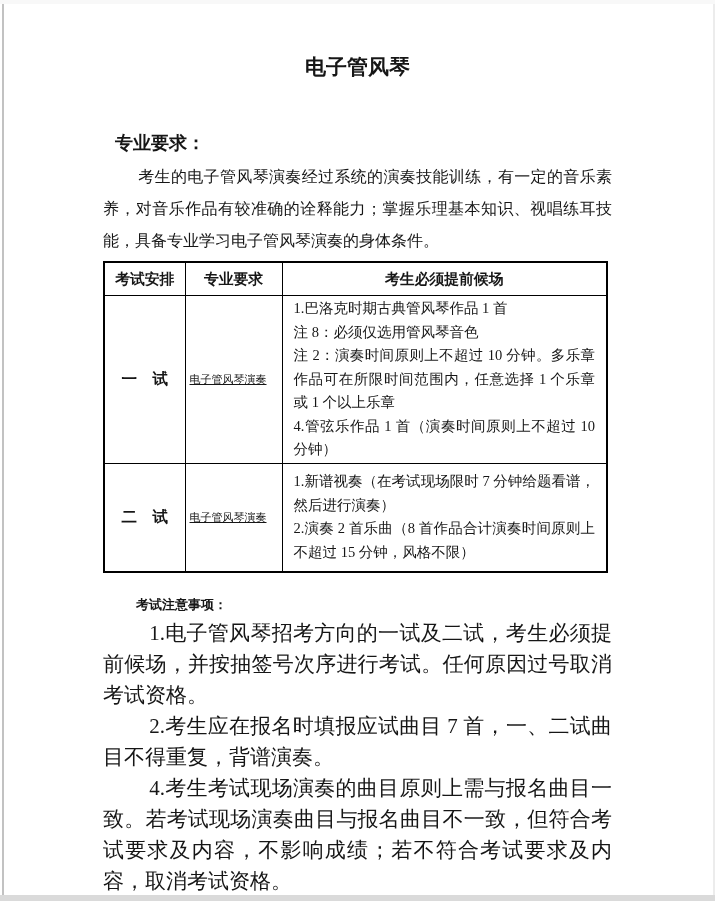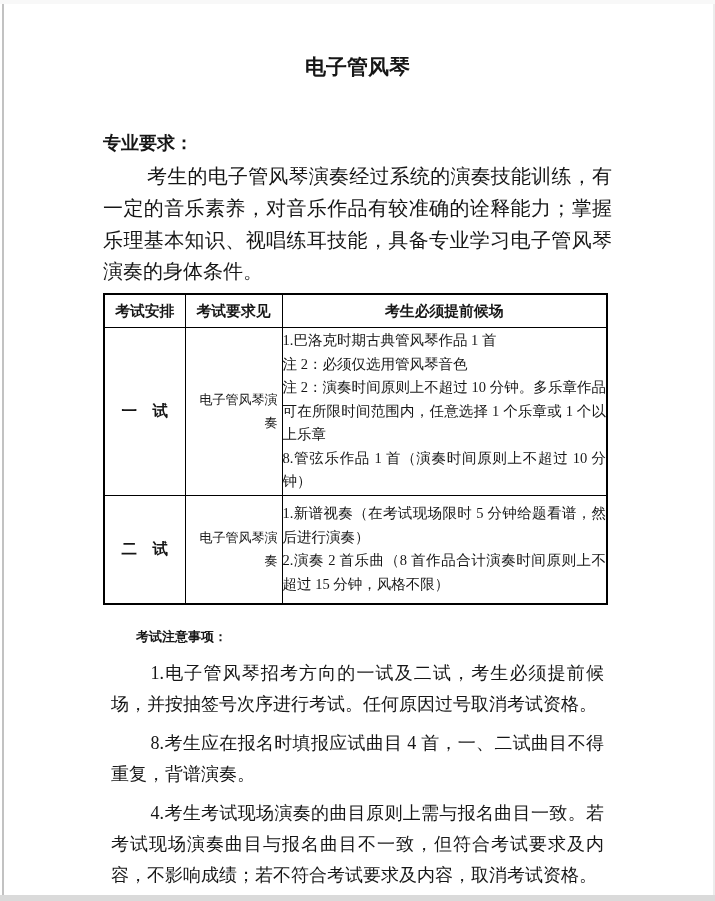--- a/index.html
+++ b/index.html
@@ -29,29 +29,29 @@
     width: 509px;
   }
   .doc-title {
     margin: 52px 0 17px 0;
     font-size: 21px;
     line-height: 30px;
     font-weight: bold;
     text-align: center;
   }
   .sec-heading {
-    margin: 48px 0 0 0;
+    margin: 48px 0 0 12px;
     font-size: 18px;
     line-height: 26px;
     font-weight: bold;
     font-family: Liberation Serif, serif;
   }
   .intro-para {
     margin: 5px 0 0 0;
-    font-size: 20px;
+    font-size: 16px;
     line-height: 31.8px;
     text-align: justify;
     text-indent: 2.2em;
   }
 
   table.exam-table {
     margin-top: 5px;
     border-collapse: collapse;
     table-layout: fixed;
     width: 505px;
@@ -69,47 +69,48 @@
     text-align: center;
   }
   col.c-schedule { width: 81px; }
   col.c-subject  { width: 97px; }
   td.schedule-cell {
     text-align: center;
     font-weight: bold;
     font-size: 15.5px;
   }
   td.subject-cell {
-    text-align: right;
-    font-size: 13px;
+    text-align: left;
+    font-size: 11px;
     line-height: 23.5px;
     padding: 0 4px;
+    text-decoration: underline;
   }
   td.content-cell {
     font-size: 14.5px;
     line-height: 23.5px;
-    padding: 1px 0;
+    padding: 1px 11px;
     vertical-align: middle;
   }
   .cell-line { text-align: justify; }
   tr.row-1 td { height: 145px; }
   tr.row-2 td { height: 99px; }
   tr.row-3 td { height: 46px; }
 
   .notes-heading {
     margin: 19px 0 0 0;
     padding-left: 33px;
     font-size: 13px;
     line-height: 26px;
     font-weight: bold;
     font-family: "Liberation Sans", "DejaVu Sans", sans-serif;
   }
   .note-para {
-    margin: 8px;
-    font-size: 18px;
+    margin: 0;
+    font-size: 21px;
     line-height: 31px;
     text-align: justify;
     text-indent: 2.2em;
   }
 </style>
 </head>
 <body>
 
 <div class="page">
   <div class="edge-top"></div>
@@ -126,45 +127,45 @@
 
     <table class="exam-table">
       <colgroup>
         <col class="c-schedule">
           <col class="c-subject">
           <col class="c-content">
       </colgroup>
       <thead>
         <tr>
           <th>考试安排</th>
-          <th>考试要求见</th>
+          <th>专业要求</th>
           <th>考生必须提前候场</th>
         </tr>
       </thead>
       <tbody>
         <tr class="row-1">
           <td class="schedule-cell">一　试</td>
           <td class="subject-cell">电子管风琴演奏</td>
           <td class="content-cell">
             <div class="cell-line">1.巴洛克时期古典管风琴作品 1 首</div>
-            <div class="cell-line">注 2：必须仅选用管风琴音色</div>
+            <div class="cell-line">注 8：必须仅选用管风琴音色</div>
             <div class="cell-line">注 2：演奏时间原则上不超过 10 分钟。多乐章作品可在所限时间范围内，任意选择 1 个乐章或 1 个以上乐章</div>
-            <div class="cell-line">8.管弦乐作品 1 首（演奏时间原则上不超过 10 分钟）</div>
+            <div class="cell-line">4.管弦乐作品 1 首（演奏时间原则上不超过 10 分钟）</div>
           </td>
         </tr>
         <tr class="row-2">
           <td class="schedule-cell">二　试</td>
           <td class="subject-cell">电子管风琴演奏</td>
           <td class="content-cell">
-            <div class="cell-line">1.新谱视奏（在考试现场限时 5 分钟给题看谱，然后进行演奏）</div>
+            <div class="cell-line">1.新谱视奏（在考试现场限时 7 分钟给题看谱，然后进行演奏）</div>
             <div class="cell-line">2.演奏 2 首乐曲（8 首作品合计演奏时间原则上不超过 15 分钟，风格不限）</div>
           </td>
         </tr>
       </tbody>
     </table>
 
     <h3 class="notes-heading">考试注意事项：</h3>
     <p class="note-para">1.电子管风琴招考方向的一试及二试，考生必须提前候场，并按抽签号次序进行考试。任何原因过号取消考试资格。</p>
-    <p class="note-para">8.考生应在报名时填报应试曲目 4 首，一、二试曲目不得重复，背谱演奏。</p>
+    <p class="note-para">2.考生应在报名时填报应试曲目 7 首，一、二试曲目不得重复，背谱演奏。</p>
     <p class="note-para">4.考生考试现场演奏的曲目原则上需与报名曲目一致。若考试现场演奏曲目与报名曲目不一致，但符合考试要求及内容，不影响成绩；若不符合考试要求及内容，取消考试资格。</p>
 
   </div>
 </div>
 
 </body></html>

